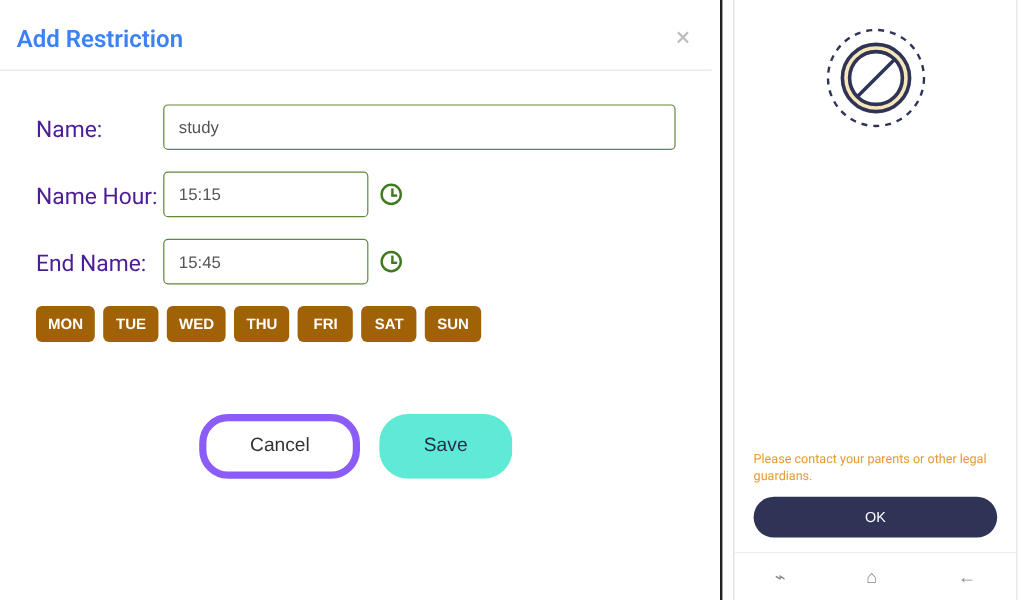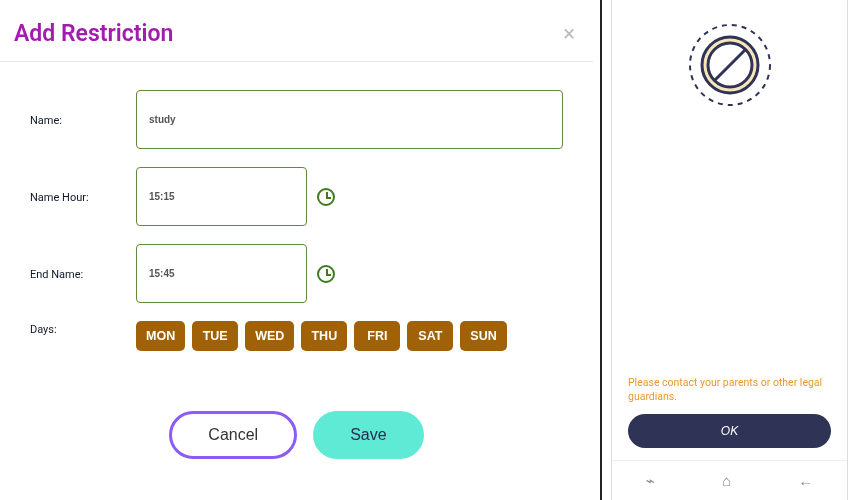--- a/index.html
+++ b/index.html
@@ -38,60 +38,59 @@
     border-right: 1px solid #ddd;
   }
   .modal-header {
     padding: 20px 14px 14px 14px;
     border-bottom: 1px solid #e6e6e6;
     display: flex;
     justify-content: space-between;
     align-items: center;
   }
   .modal-title {
-    font-size: 23px;
+    font-size: 20px;
     font-weight: 600;
-    color: #a21caf;
+    color: #3b82f6;
   }
   .close-x {
     font-size: 22px;
     color: #bbb;
     cursor: pointer;
     line-height: 1;
     padding: 0 4px;
   }
   .form-body {
     padding: 28px 30px 10px 30px;
   }
   .form-row {
     display: flex;
     align-items: center;
     margin-bottom: 18px;
   }
   .form-label {
     width: 106px;
-    font-size: 11px;
-    color: #0f172a;
+    font-size: 19px;
+    color: #4c1d95;
     padding-top: 2px;
   }
   .form-field {
     flex: 1;
     display: flex;
     align-items: center;
     gap: 10px;
   }
   .text-input {
     border: 1px solid #5e8a3a;
     border-radius: 4px;
-    padding: 23px 12px;
-    font-size: 10px;
+    padding: 10px 12px;
+    font-size: 14px;
     color: #555;
     width: 100%;
     outline: none;
-    font-weight: bold;
   }
   .text-input.narrow {
     width: 171px;
   }
   .clock-icon {
     width: 18px;
     height: 18px;
     border: 2px solid #3f7a1f;
     border-radius: 50%;
     position: relative;
@@ -141,21 +140,21 @@
   }
   .btn {
     border-radius: 24px;
     padding: 12px 36px;
     font-size: 16px;
     cursor: pointer;
     border: 1px solid transparent;
   }
   .btn-cancel {
     background: #fff;
-    border: 3px solid #8b5cf6;
+    border: 6px solid #8b5cf6;
     color: #333;
   }
   .btn-save {
     background: #5eead4;
     color: #2b2b4f;
     font-weight: 500;
   }
   
   .phone-content {
     display: flex;
@@ -192,21 +191,20 @@
   }
   .ok-btn {
     width: 100%;
     background: #2f3356;
     color: #fff;
     border: none;
     border-radius: 18px;
     padding: 10px 0;
     font-size: 12px;
     cursor: pointer;
-    font-style: italic;
   }
   .nav-bar {
     height: 40px;
     border-top: 1px solid #eee;
     display: flex;
     justify-content: space-around;
     align-items: center;
     color: #888;
   }
   .nav-bar span { font-size: 15px; cursor: pointer; }
@@ -239,21 +237,20 @@
 
     <div class="form-row">
       <div class="form-label">End Name:</div>
       <div class="form-field">
         <input class="text-input narrow" value="15:45" style="">
         <div class="clock-icon"></div>
       </div>
     </div>
 
     <div class="form-row" style="align-items:flex-start;">
-      <div class="form-label">Days:</div>
       <div class="form-field">
         <div class="days-row">
           <button class="day-btn">MON</button>
           <button class="day-btn">TUE</button>
           <button class="day-btn">WED</button>
           <button class="day-btn">THU</button>
           <button class="day-btn">FRI</button>
           <button class="day-btn">SAT</button>
           <button class="day-btn">SUN</button>
         </div>

